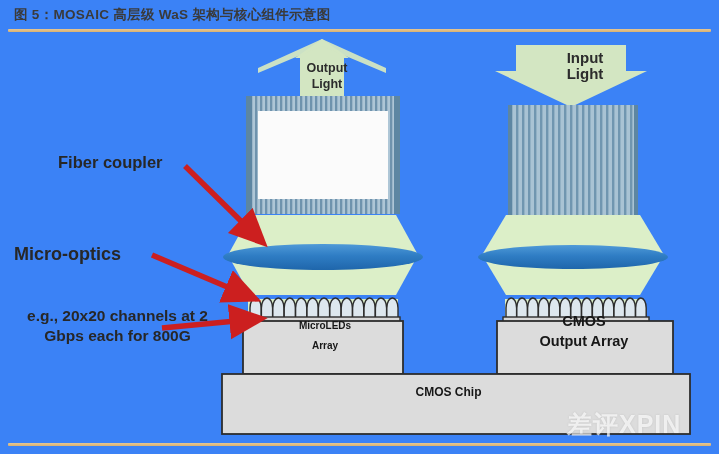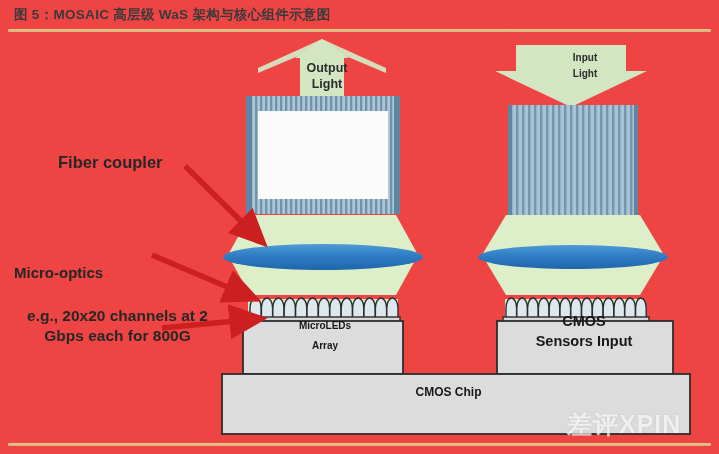--- a/index.html
+++ b/index.html
@@ -1,21 +1,21 @@
 <!DOCTYPE html>
 <html><head>
 <meta charset="utf-8">
 <style>
   html,body{margin:0;padding:0;background:#ffffff;}
   body{
     width:719px;height:454px;position:relative;overflow:hidden;
     font-family:"Liberation Sans","DejaVu Sans",sans-serif;
     background:#fefefe;
   }
-  #page{position:absolute;inset:0;background:#ef4444;}
+  #page{position:absolute;inset:0;background:#3b82f6;}
 
   
   .fig-title{
     position:absolute;left:14px;top:6px;
     font-size:13.5px;font-weight:700;color:#3a3a3a;
     letter-spacing:.3px;white-space:nowrap;
   }
   .rule{
     position:absolute;left:8px;width:703px;height:3px;
     background:linear-gradient(to bottom,#e7c793,#d9b173);
@@ -27,31 +27,31 @@
   
   #diagram{position:absolute;left:0;top:33px;width:719px;height:408px;}
 
   
   .anno{
     position:absolute;color:#272727;font-weight:700;
     font-family:"Liberation Sans","DejaVu Sans",sans-serif;
     white-space:nowrap;
   }
   #lbl-fiber{left:52px;top:153px;font-size:16.5px;margin-left:6px;}
-  #lbl-micro{left:14px;top:264px;font-size:15px;}
+  #lbl-micro{left:14px;top:244px;font-size:18px;}
   #lbl-ch{left:10px;top:306px;font-size:15.5px;text-align:center;width:215px;line-height:20px;white-space:normal;}
 
   
   .boxtext{
     position:absolute;text-align:center;font-weight:700;color:#171717;
     font-family:"Liberation Sans","DejaVu Sans",sans-serif;
     white-space:pre-line;pointer-events:none;
   }
   #t-output{left:288px;top:60px;width:78px;font-size:12.5px;line-height:16px;color:#2c2c2c;}
-  #t-input{left:548px;top:50px;width:74px;font-size:10px;line-height:16px;color:#2c2c2c;}
+  #t-input{left:548px;top:50px;width:74px;font-size:15px;line-height:16px;color:#2c2c2c;}
   #t-mcf{left:255px;top:122px;width:140px;font-size:16.5px;line-height:21px;}
   #t-uled{left:250px;top:316px;width:150px;font-size:10px;line-height:20px;}
   #t-cmos-sens{left:500px;top:311px;width:168px;font-size:14.5px;line-height:20px;}
   #t-chip{left:216px;top:385px;width:465px;font-size:12px;}
 
   
   #watermark{
     position:absolute;left:567px;top:408px;
     font-size:25px;font-weight:700;color:rgba(255,255,255,.72);
     font-family:"Liberation Sans","DejaVu Sans",sans-serif;
@@ -177,17 +177,17 @@
 at 2 Gbps each
 for 800G</div>
 
   <div class="boxtext" id="t-output">Output
 Light</div>
   <div class="boxtext" id="t-input">Input
 Light</div>
   <div class="boxtext" id="t-uled">MicroLEDs
 Array</div>
   <div class="boxtext" id="t-cmos-sens">CMOS
-Sensors Input</div>
+Output Array</div>
   <div class="boxtext" id="t-chip">CMOS Chip</div>
 
   <div id="watermark">差评XPIN</div>
 </div>
 
 </body></html>

